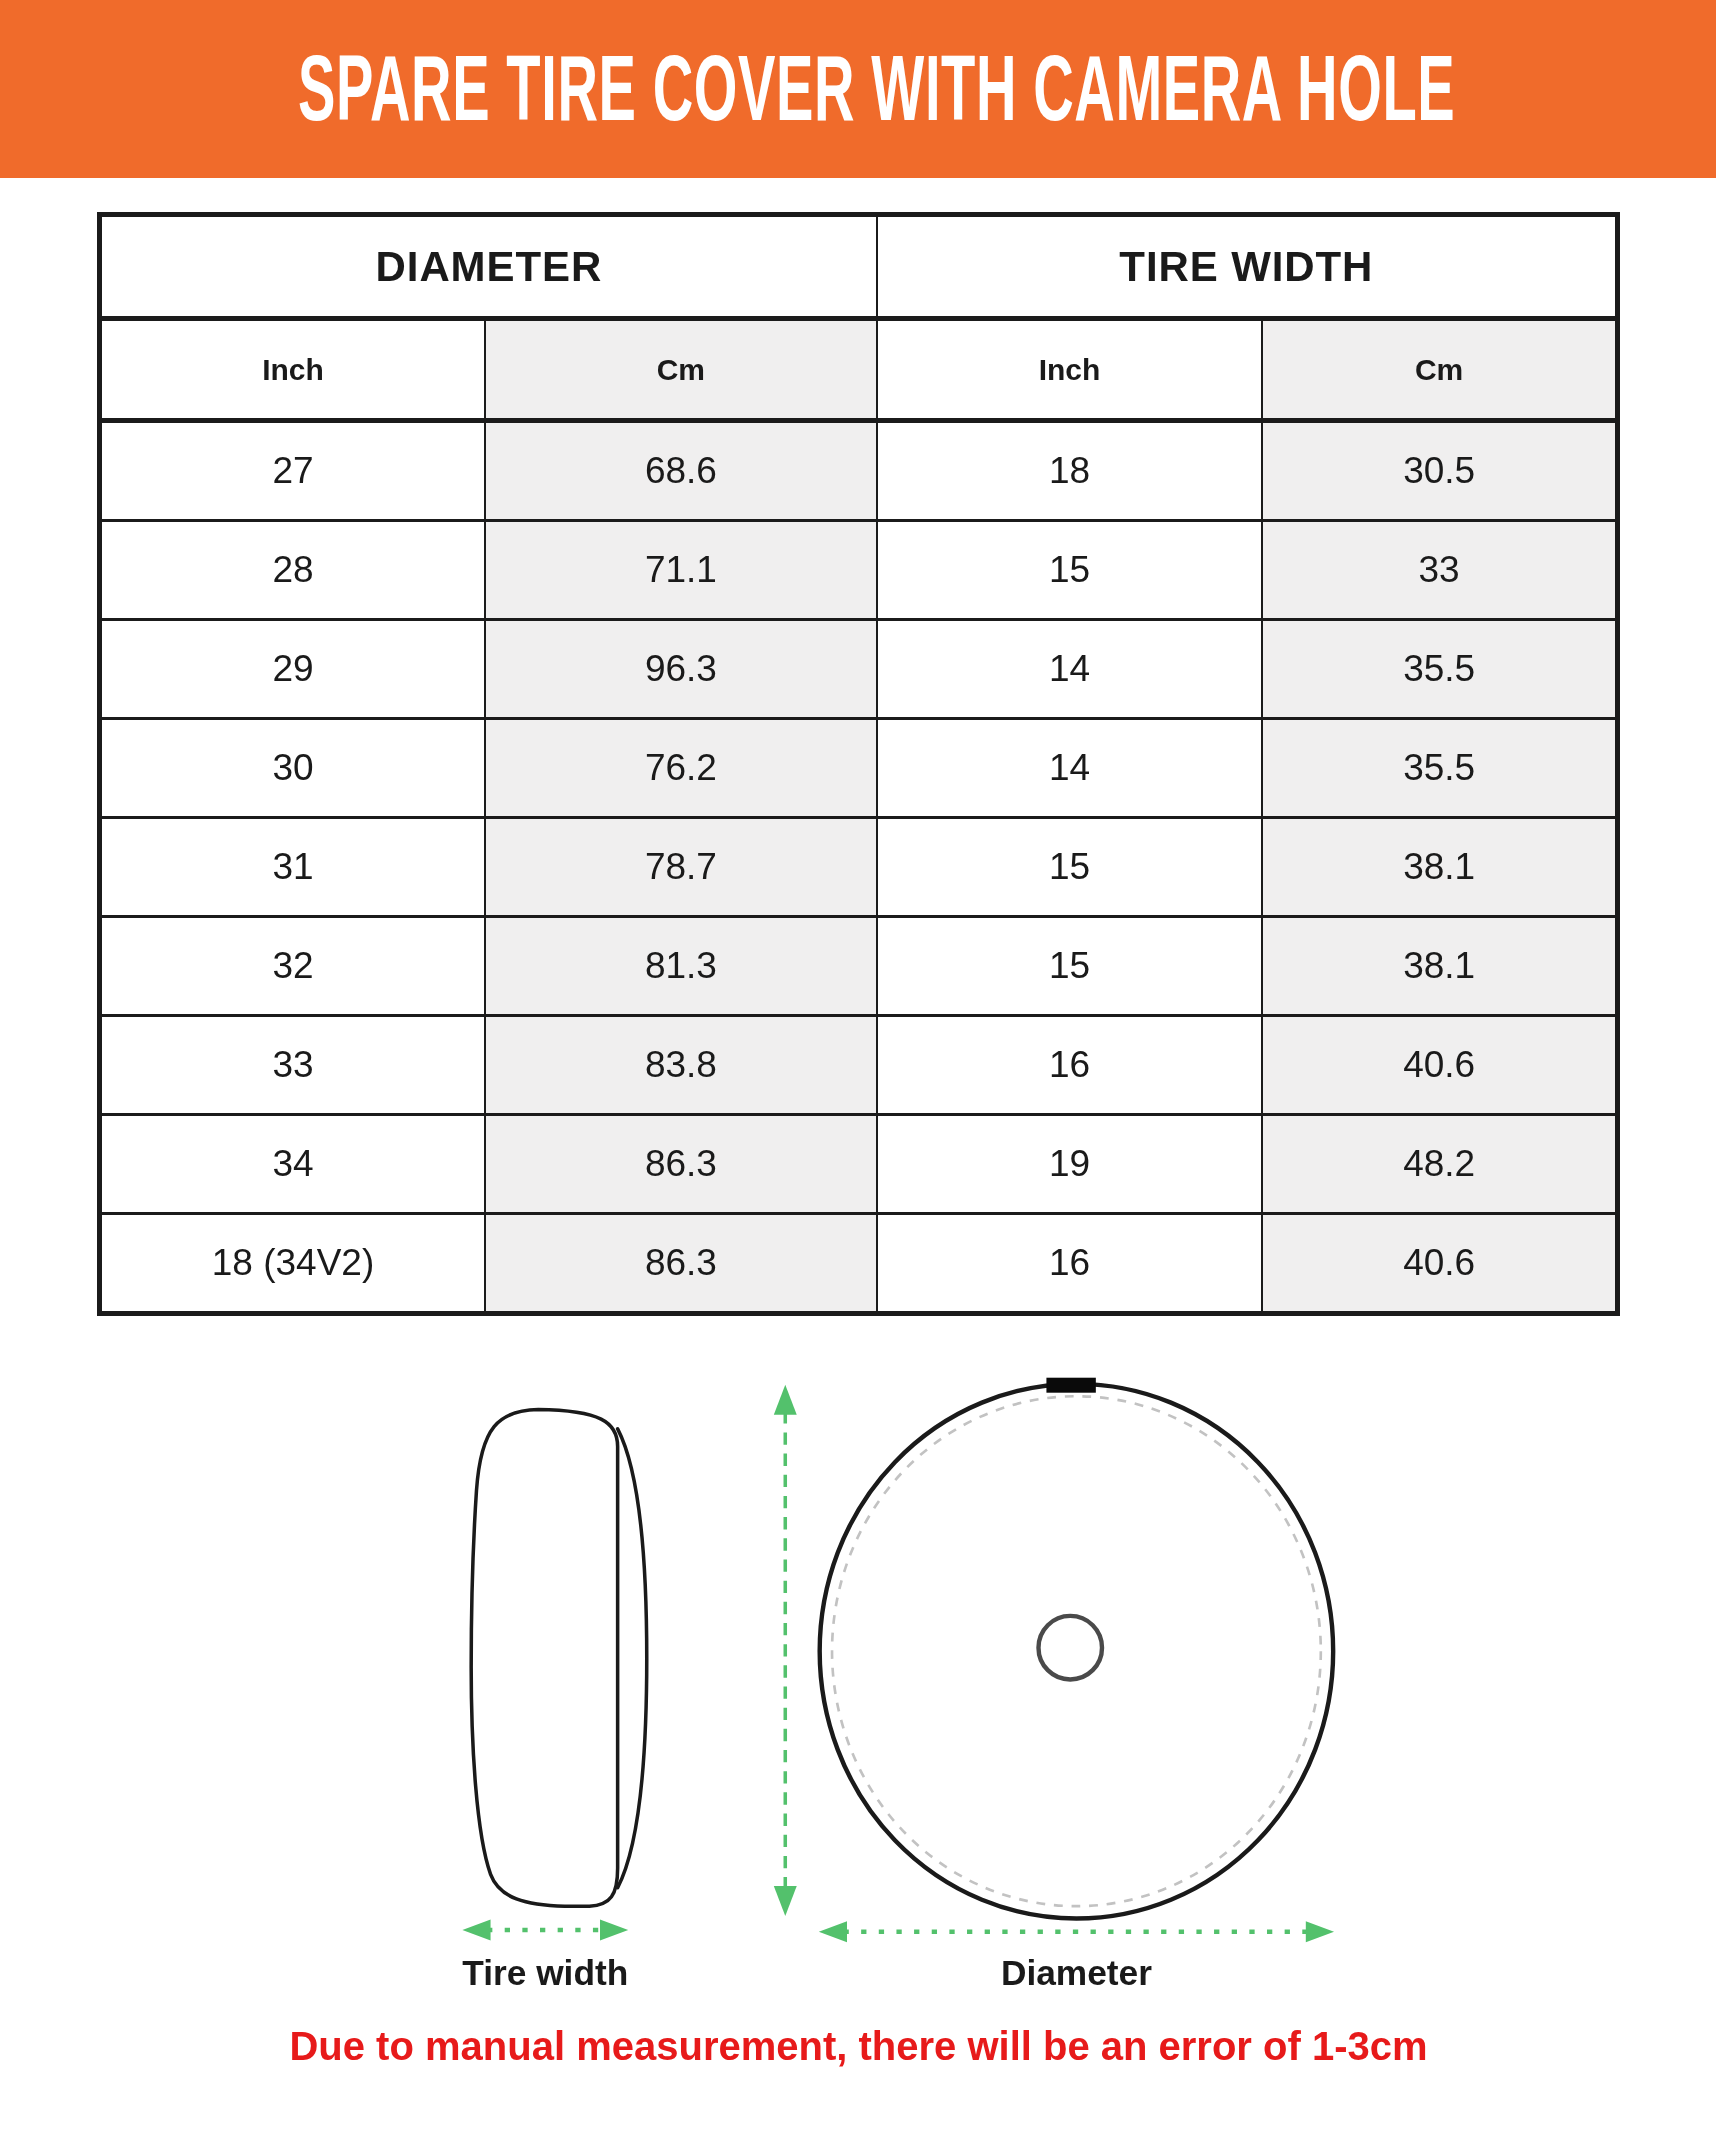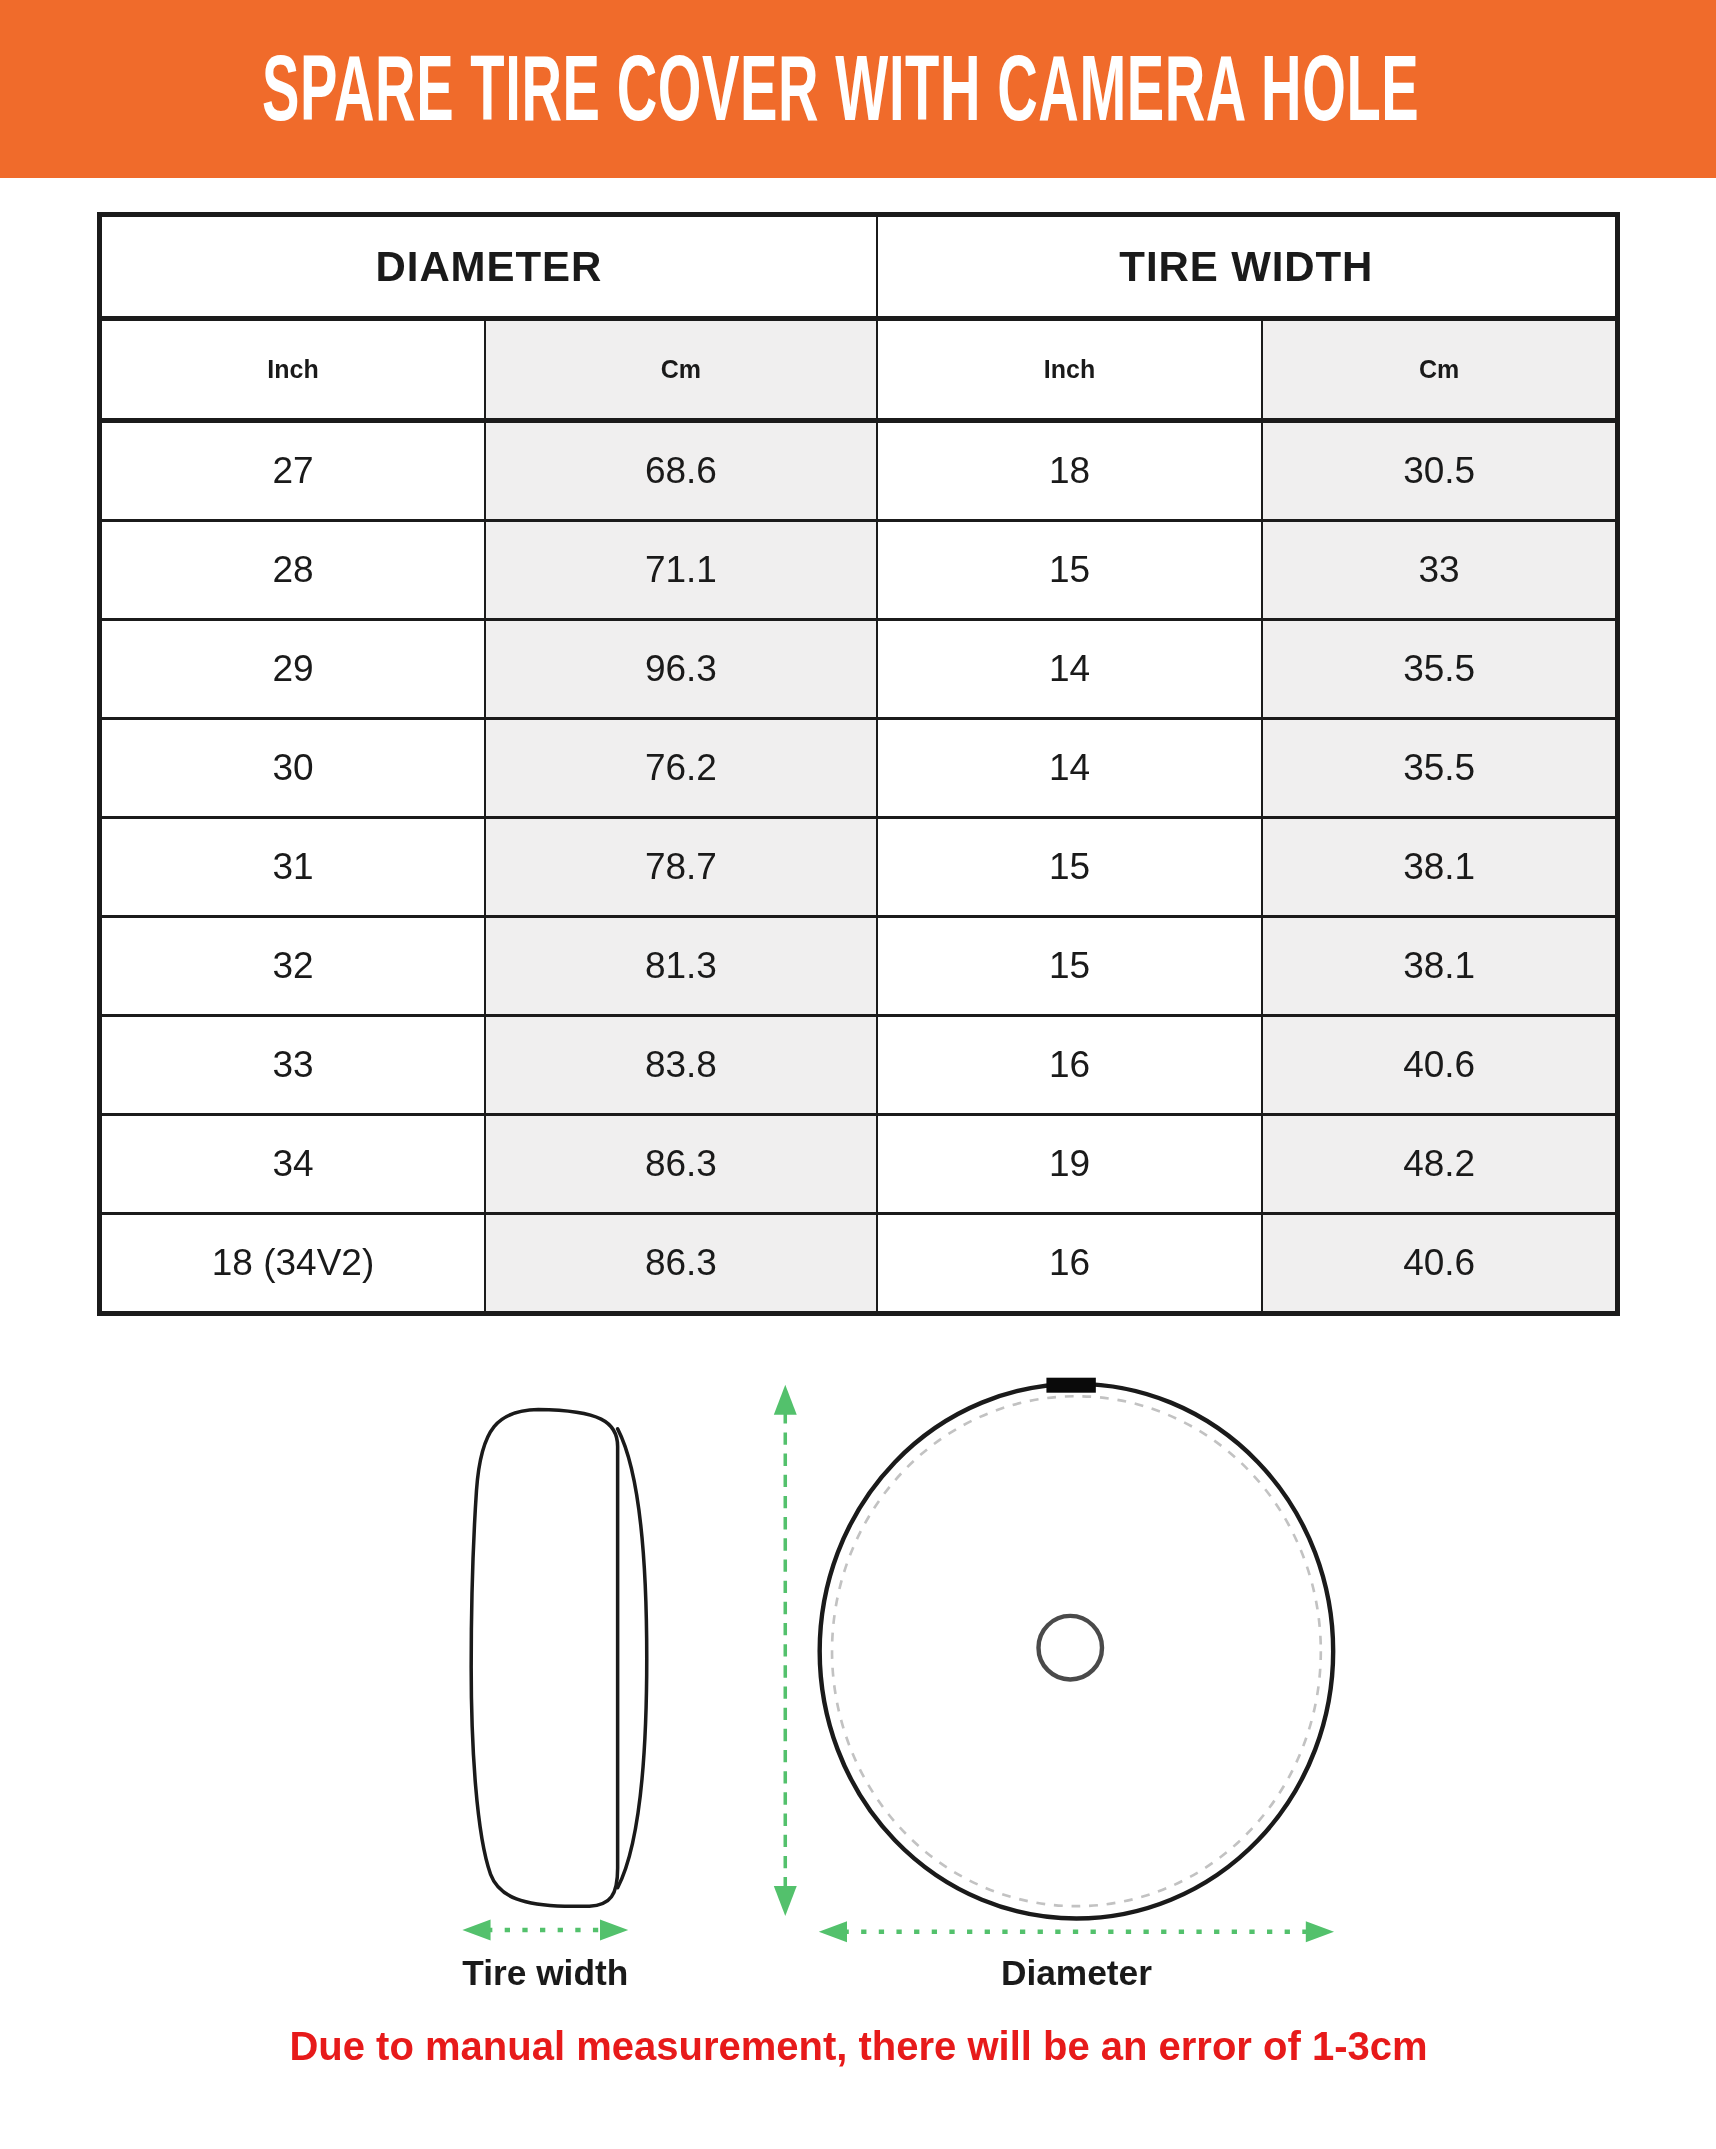--- a/index.html
+++ b/index.html
@@ -8,21 +8,21 @@
     font-family: "Liberation Sans", sans-serif;
     color: #1a1a1a;
     overflow: hidden;
   }
   .page { width: 1717px; height: 2149px; position: relative; background: #fff; }
 
   
   .banner {
     width: 100%; height: 178px;
     background: #F06B2B;
-    display: flex; align-items: center; justify-content: flex-end;
+    display: flex; align-items: center; justify-content: flex-start;
   }
   .banner-title {
     color: #ffffff;
     font-size: 85px;
     font-weight: 800;
     letter-spacing: 0.9px;
     white-space: nowrap;
     display: inline-block;
     transform: scale(0.66, 1.08);
     transform-origin: center center;
@@ -47,21 +47,21 @@
   .size-table thead tr.group-row th {
     height: 99px;
     font-size: 42px;
     font-weight: 800;
     letter-spacing: 0.9px;
     background: #ffffff;
     border-bottom-width: 5.3px;
   }
   .size-table thead tr.unit-row th {
     height: 97px;
-    font-size: 25px;
+    font-size: 30px;
     font-weight: 800;
     border-bottom-width: 5.3px;
   }
   .size-table tbody td {
     height: 96px;
     font-size: 37px;
     font-weight: 400;
   }
   .size-table .cm-col { background: #F0EFEF; text-align: center; }
   .size-table .inch-col { background: #ffffff; }

